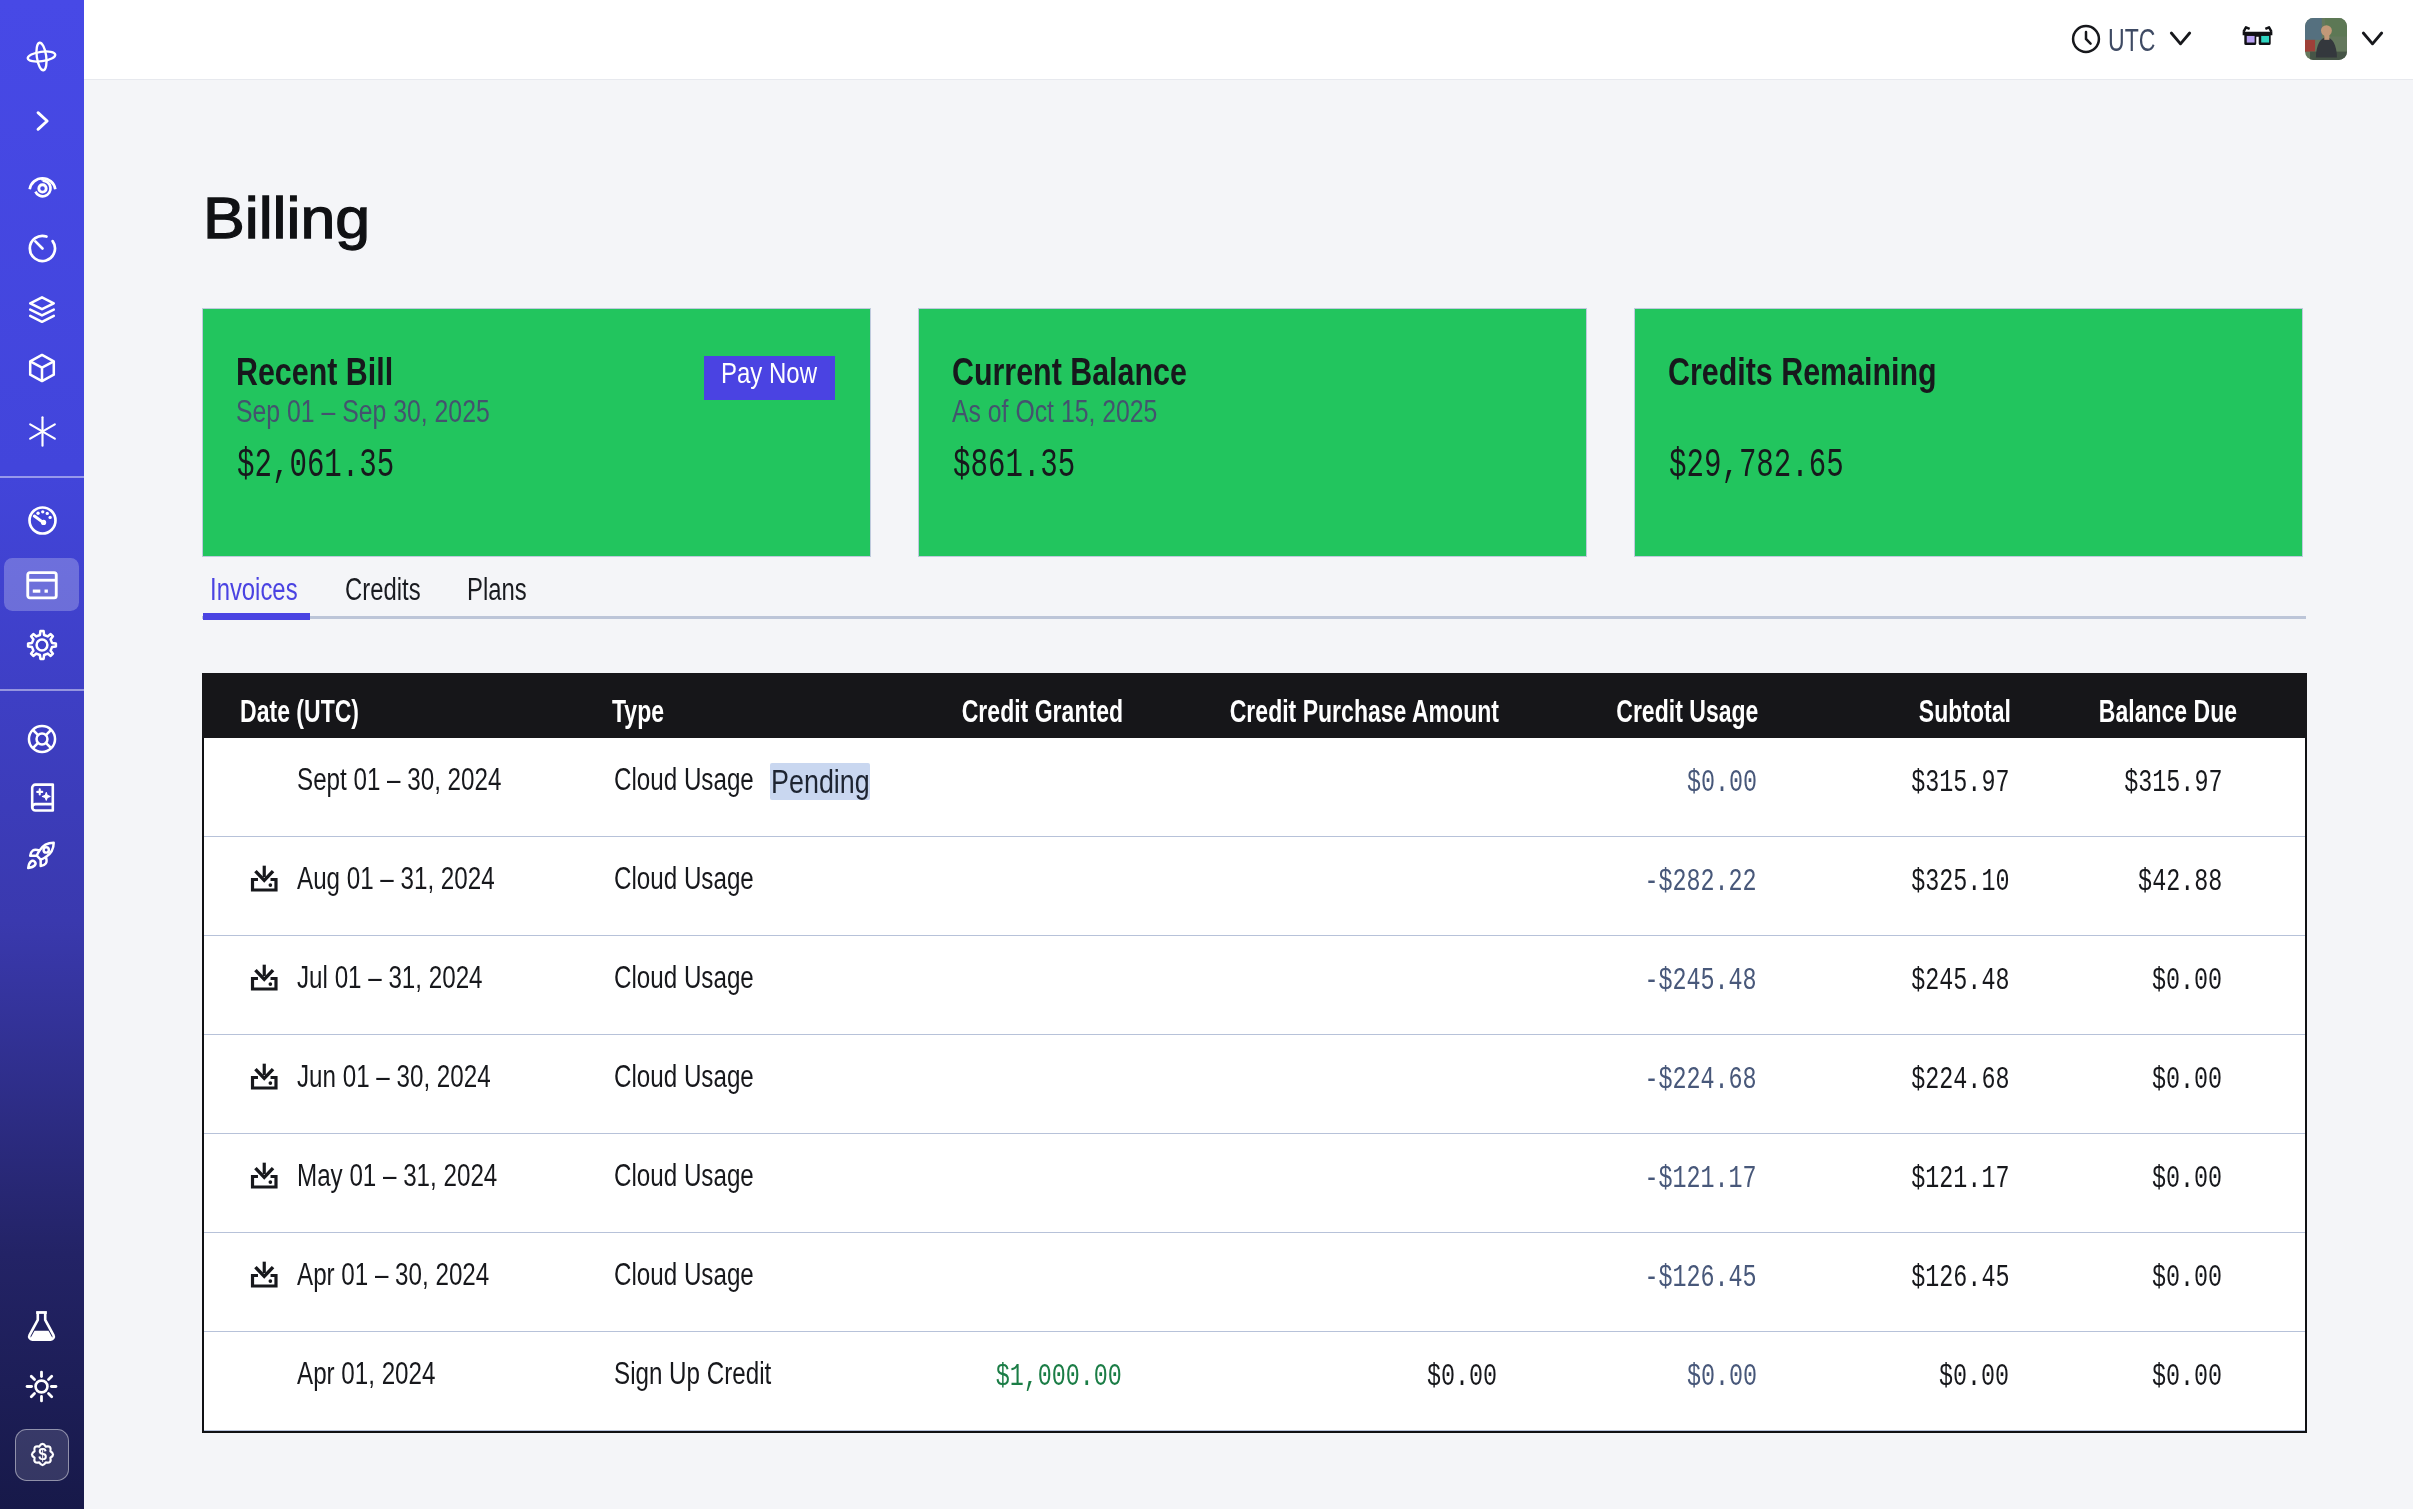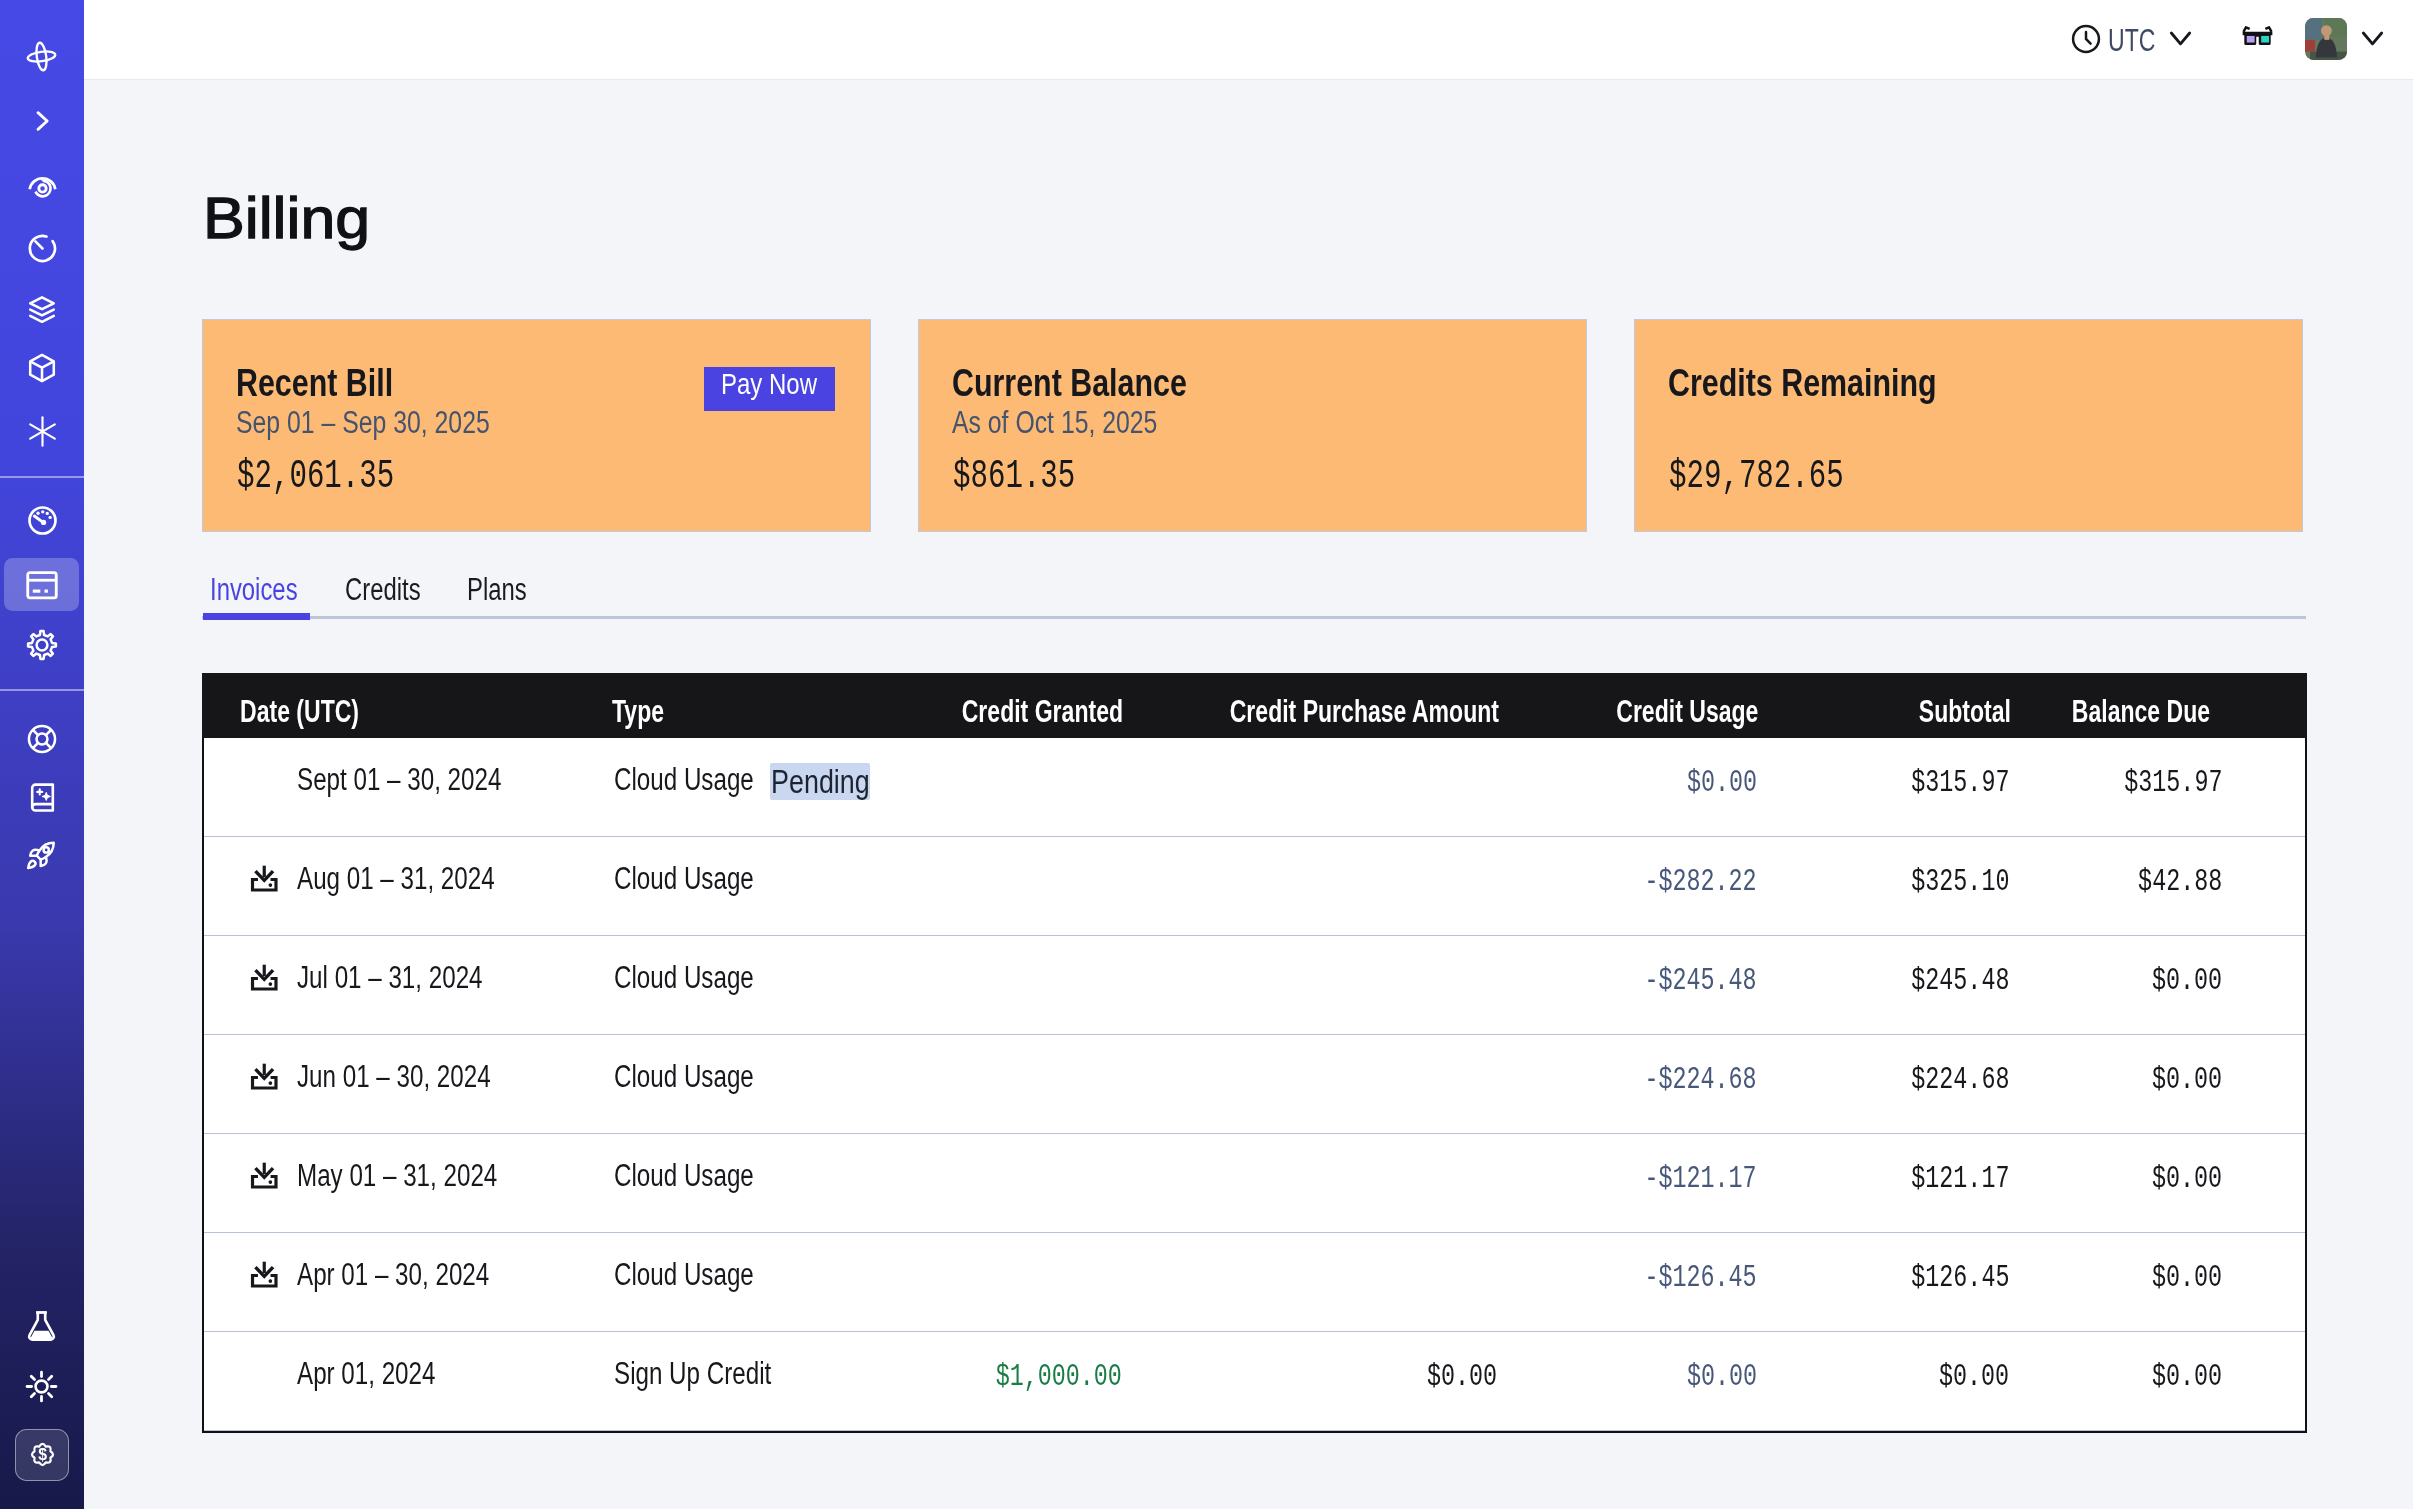--- a/index.html
+++ b/index.html
@@ -20,21 +20,21 @@
 
 #topbar { position:absolute; left:84px; top:0; width:2330px; height:80px; background:#ffffff; border-bottom:1.7px solid #e7e9ee; }
 #utc-text { position:absolute; left:2024px; top:22px; font-size:32px; color:#3e4a63; }
 #avatar { position:absolute; left:2221px; top:17.6px; width:42px; height:42px; border-radius:8.4px; overflow:hidden; }
 .tico { position:absolute; }
 
 
 #h-billing { position:absolute; left:203px; top:184px; font-size:58px; font-weight:400; color:#101114; -webkit-text-stroke:1.3px #101114; letter-spacing:0; }
 
 
-.card { position:absolute; top:308px; width:669px; height:213px; background:#fdba74; border:1.7px solid #bfcadd;margin-top:11px; }
+.card { position:absolute; top:308px; width:669px; height:249px; background:#22c55e; border:1.7px solid #bfcadd; }
 .card h2 { position:absolute; left:33px; top:42px; font-size:38px; font-weight:700; color:#17181c; }
 .card .sub { position:absolute; left:33px; top:85px; font-size:31px; color:#44536e; }
 .card .money { position:absolute; left:34px; top:441px; font-family:"Liberation Mono",monospace; font-size:41px; color:#17181c;
   transform:scaleX(0.71); transform-origin:0 0; top:441px; }
 #card1 { left:202px; } #card2 { left:918px; } #card3 { left:1634px; }
 .card .money { top:133px; }
 #paynow { position:absolute; right:35px; top:47px; width:131px; height:44px; background:#4a43e2; color:#fff;
   font-size:30px; display:flex; align-items:flex-start; justify-content:center; }
 #paynow span { transform:scaleX(0.8); }
 
@@ -260,21 +260,21 @@
 <div id="tabactive"></div>
 
 <div id="table">
   <div id="thead">
     <span style="left:38px"><span class="cx">Date (UTC)</span></span>
     <span style="left:410px"><span class="cx">Type</span></span>
     <span style="right:1183px"><span class="cxr">Credit Granted</span></span>
     <span style="right:808px"><span class="cxr">Credit Purchase Amount</span></span>
     <span style="right:548px"><span class="cxr">Credit Usage</span></span>
     <span style="right:296px"><span class="cxr">Subtotal</span></span>
-    <span style="right:96px"><span class="cxr">Balance Due</span></span>
+    <span style="right:69px"><span class="cxr">Balance Due</span></span>
   </div>
   <div class="trow">
     <span class="txt c-date"><span class="cx">Sept 01 – 30, 2024</span></span>
     <span class="txt c-type"><span class="cx">Cloud Usage</span></span>
     <div id="pending">
         <span>Pending</span>
       </div>
     <span class="mon r-cu"><span class="cxr">$0.00</span></span>
     <span class="mon r-st"><span class="cxr">$315.97</span></span>
     <span class="mon r-bd"><span class="cxr">$315.97</span></span>

